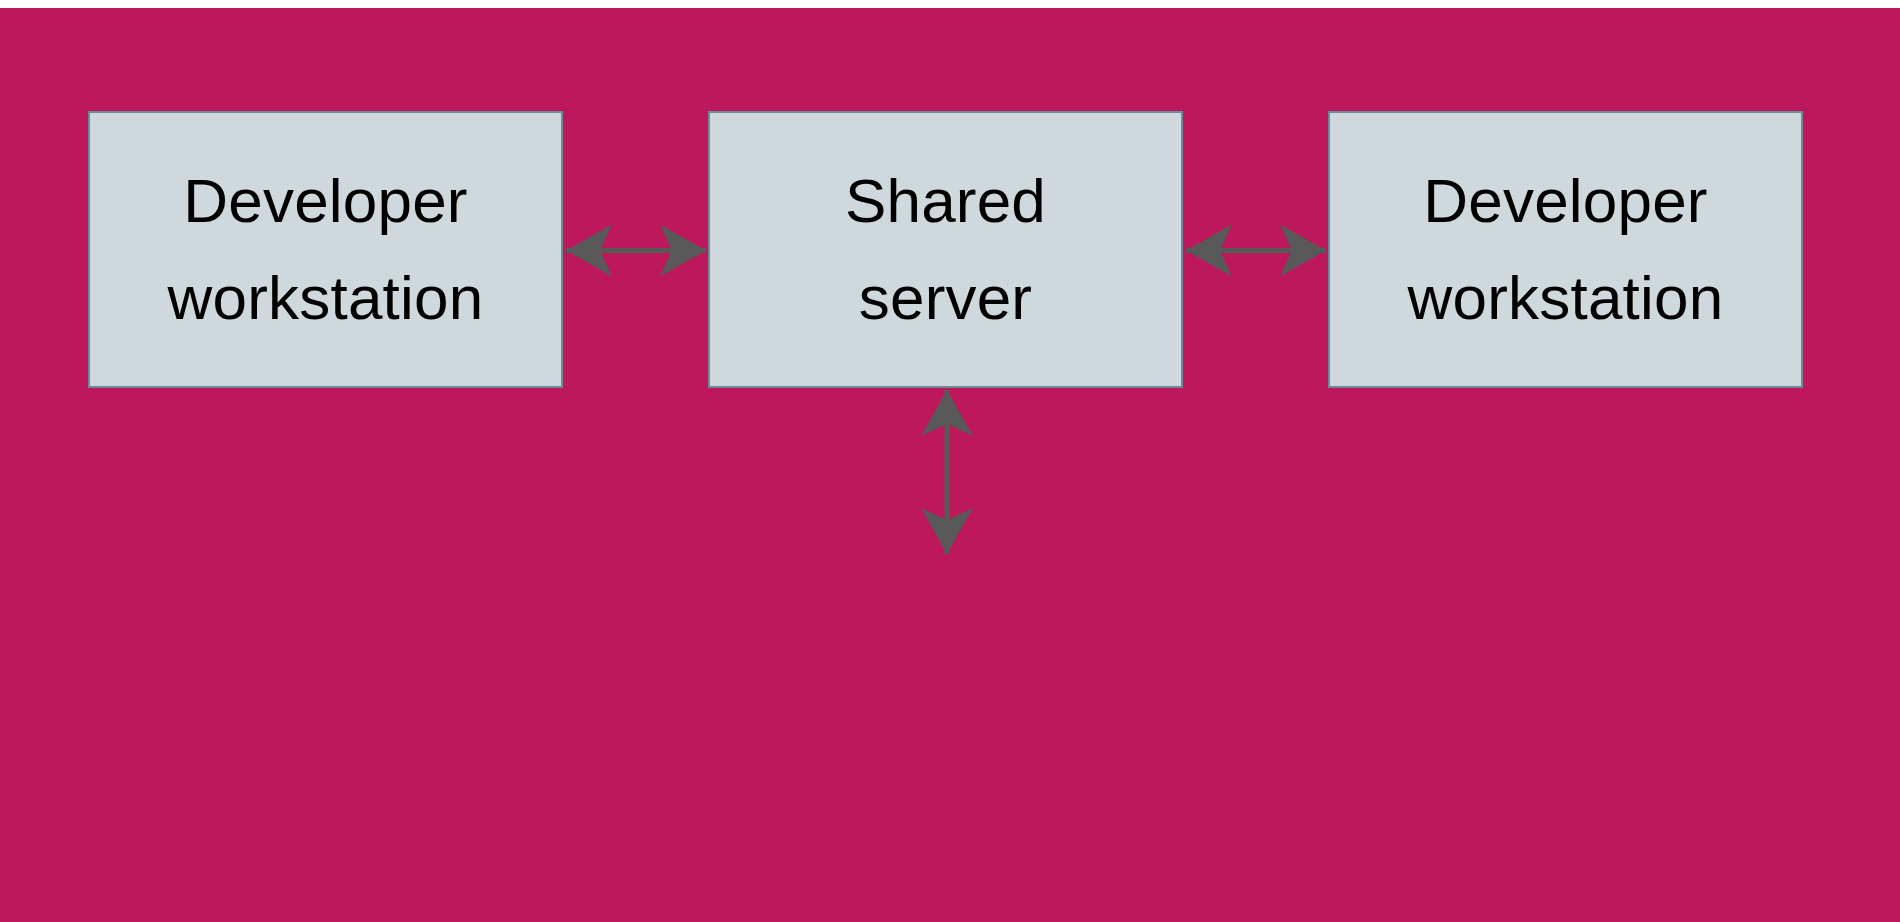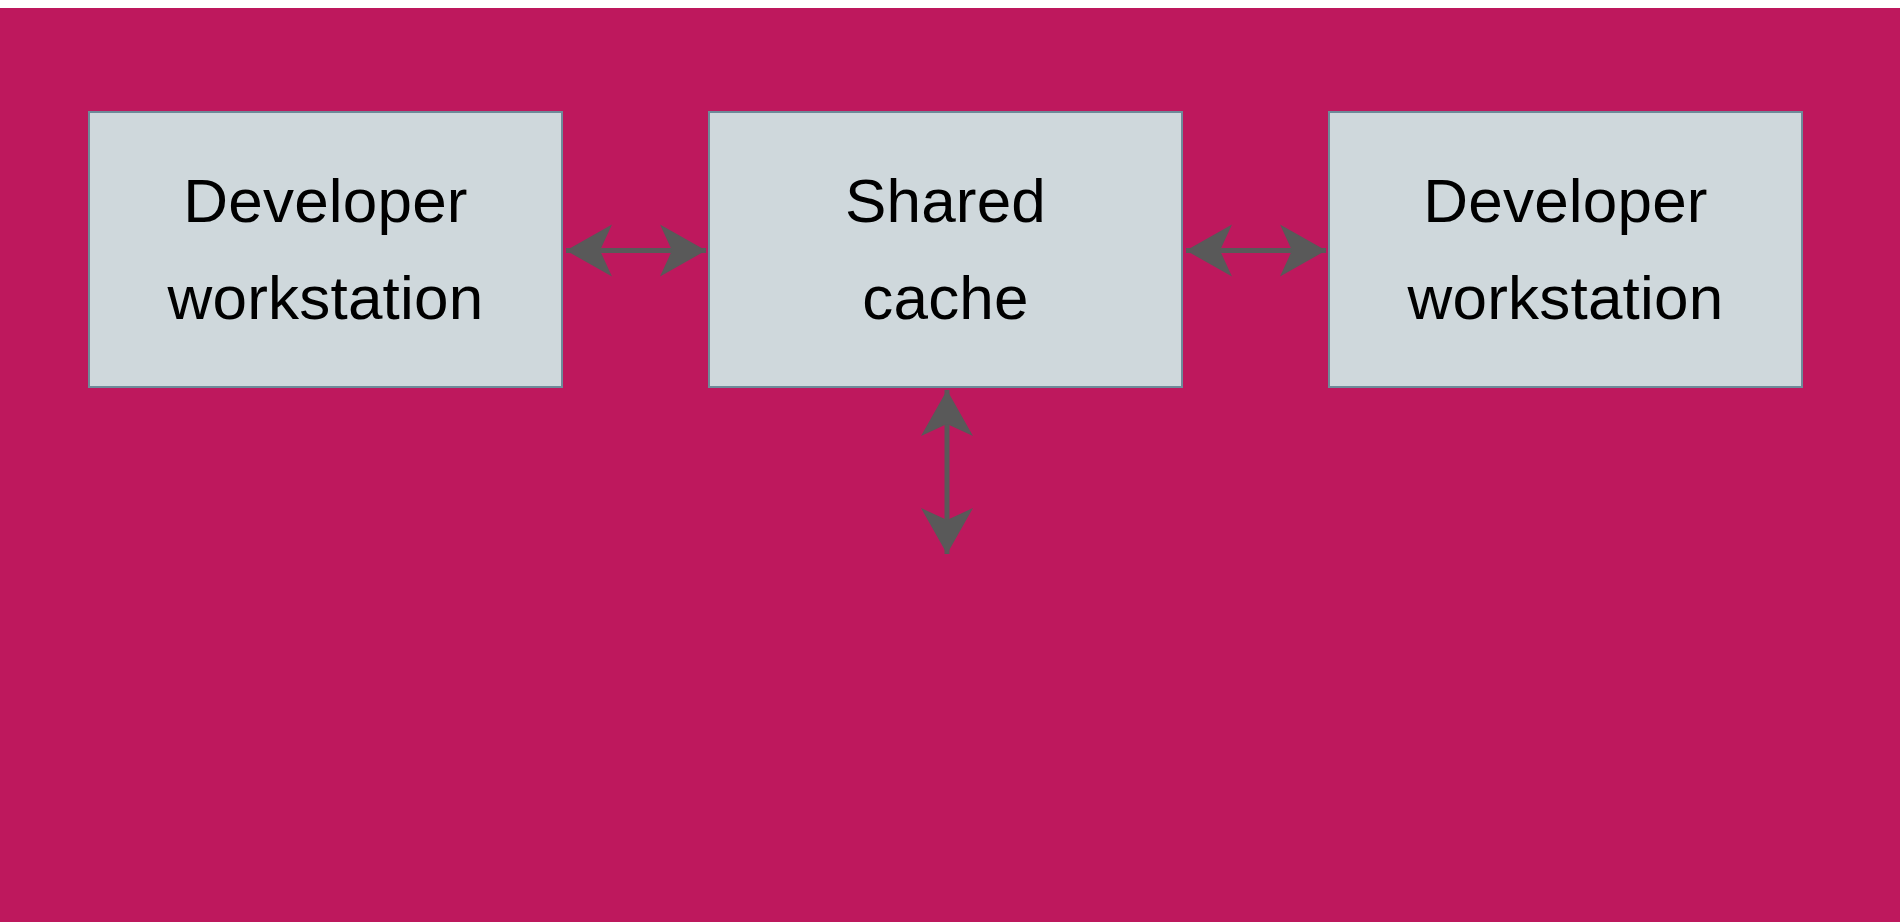--- a/index.html
+++ b/index.html
@@ -81,21 +81,21 @@
     </g>
   </svg>
 
   <div class="node" style="left:88px; top:103px; width:475px; height:277px;">
     <span class="node-label">Developer
 workstation</span>
   </div>
 
   <div class="node" style="left:708px; top:103px; width:475px; height:277px;">
     <span class="node-label">Shared
-cache</span>
+server</span>
   </div>
 
   <div class="node" style="left:1328px; top:103px; width:475px; height:277px;">
     <span class="node-label">Developer
 workstation</span>
   </div>
 
 
 </div>
 

